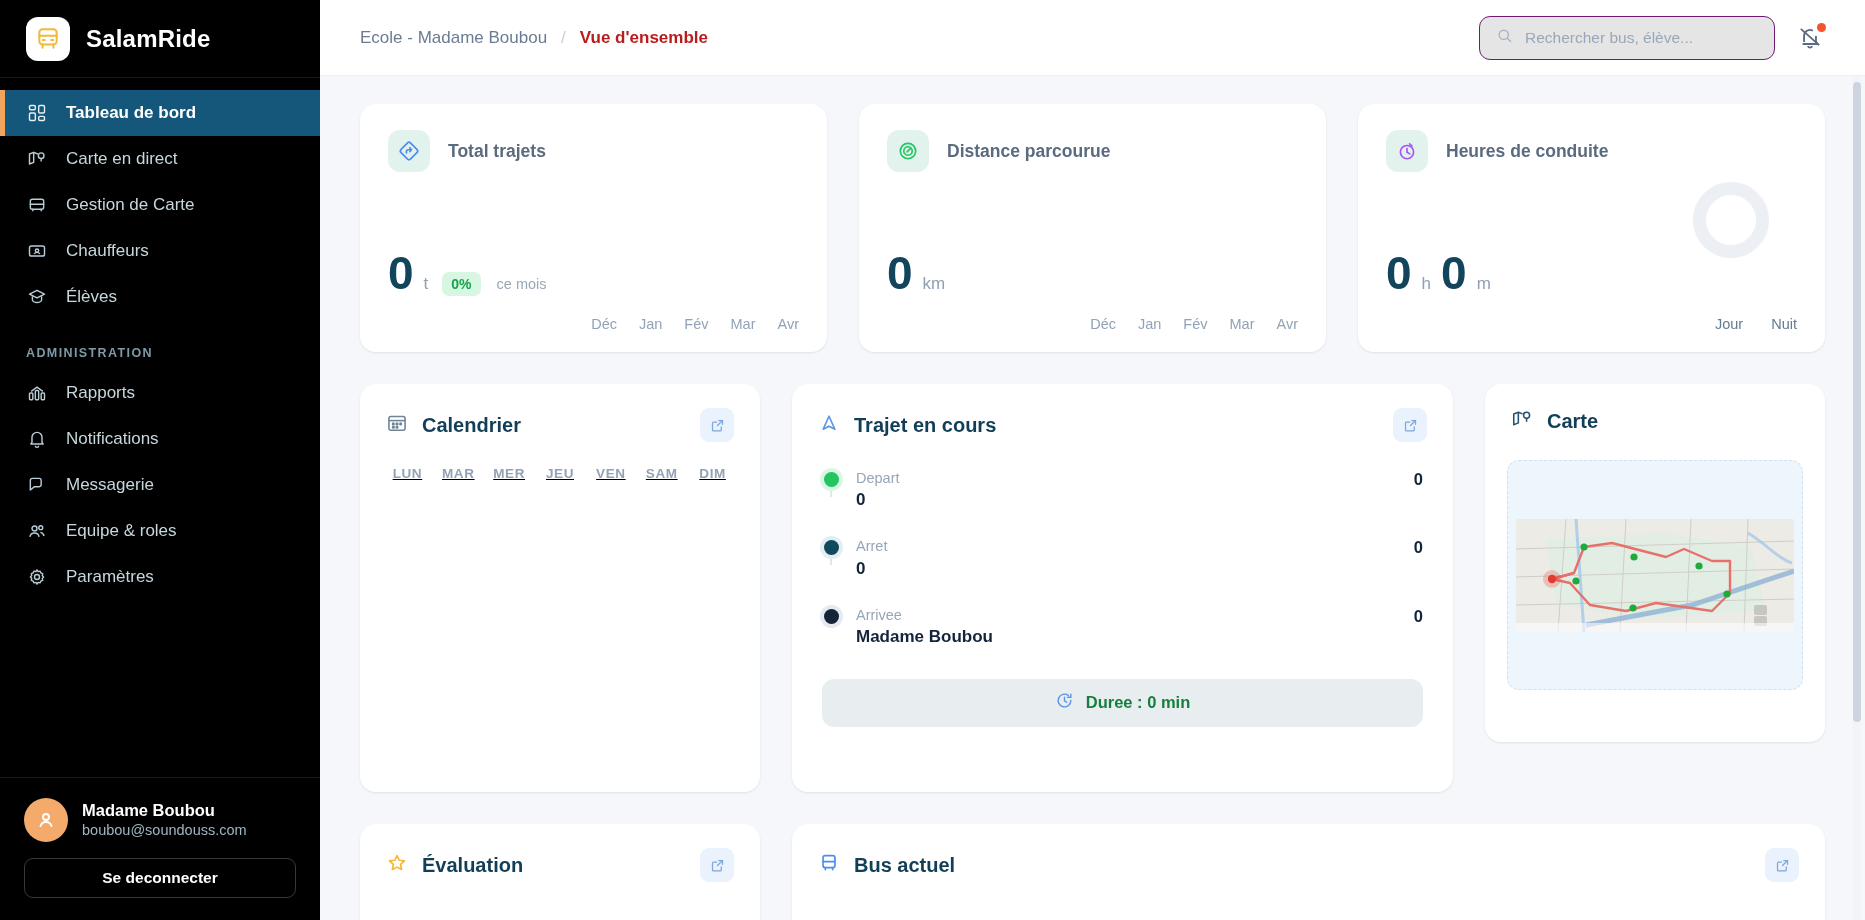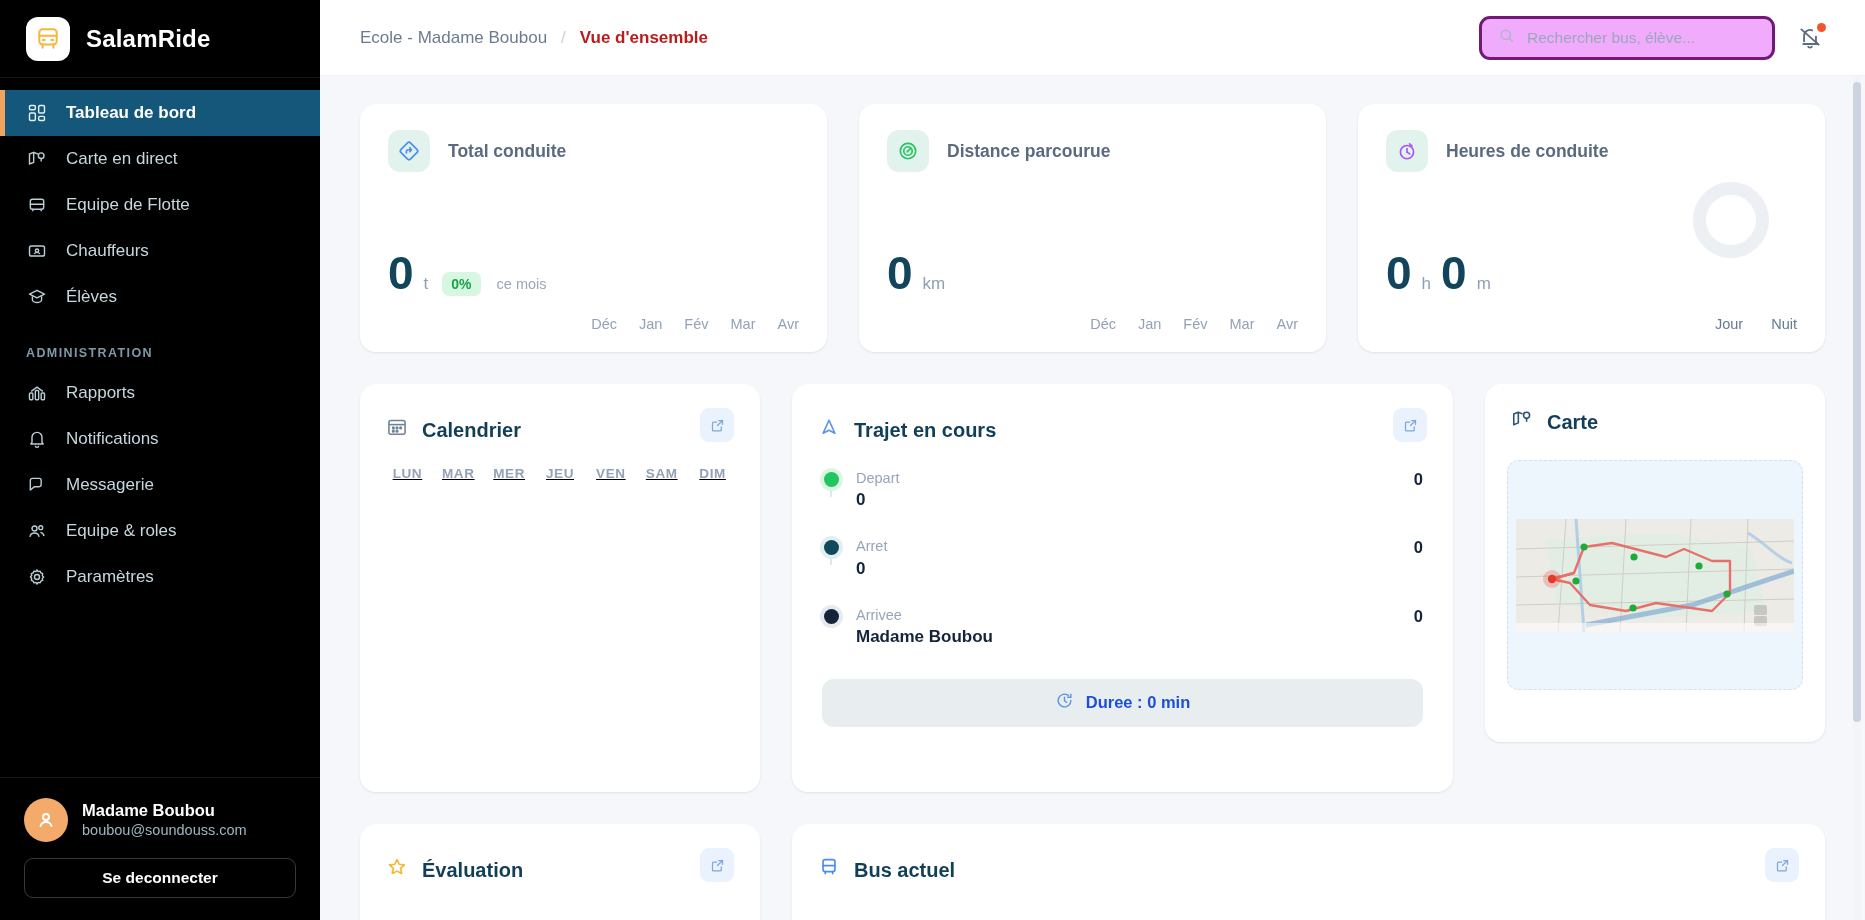--- a/index.html
+++ b/index.html
@@ -75,21 +75,21 @@
     padding: 0 40px 0 40px; gap: 36px;
     border-bottom: 1px solid #eef1f5;
   }
   .crumbs { display: flex; align-items: center; gap: 14px; font-size: 17px; }
   .crumb-parent { color: #6b7c92; }
   .crumb-sep { color: #c9d2dd; }
   .crumb-current { color: #b91c1c; font-weight: bold; }
   .top-right { margin-left: auto; display: flex; align-items: center; gap: 22px; }
   .search-box {
     width: 296px; height: 44px; border-radius: 11px;
-    background: #f0abfc; border: 3px solid #701a75;
+    background: #e5e5e5; border: 1px solid #701a75;
     display: flex; align-items: center; gap: 12px; padding: 0 16px;
   }
   .search-box input {
     border: none; background: transparent; outline: none;
     font-size: 15.5px; color: #44556b; width: 100%;
     font-family: "Liberation Sans", sans-serif;
   }
   .search-box input::placeholder { color: #9aa7b8; }
   .bell-wrap { position: relative; width: 28px; height: 28px; cursor: pointer; }
   .bell-dot {
@@ -127,21 +127,21 @@
     position: absolute; right: 56px; top: 78px;
     width: 76px; height: 76px; border-radius: 50%;
     border: 13px solid #eceff4;
   }
   .daynight { position: absolute; right: 28px; bottom: 20px; display: flex; gap: 28px; }
   .daynight span { font-size: 14.5px; color: #667a92; }
 
   
   .row2 { display: flex; gap: 32px; margin-top: 32px; }
   .card-head {
-    display: flex; align-items: flex-end; gap: 14px; padding: 24px 26px 0 26px;
+    display: flex; align-items: center; gap: 14px; padding: 24px 26px 0 26px;
   }
   .card-title { font-size: 20px; font-weight: bold; color: #123f58; }
   .ext-btn {
     margin-left: auto; width: 34px; height: 34px; border-radius: 9px;
     background: #eaf2fd; display: flex; align-items: center; justify-content: center;
     cursor: pointer; border: none;
   }
   .cal-card { width: 400px; flex: 0 0 400px; height: 408px; }
   .weekdays { display: flex; gap: 8px; padding: 24px 26px 0 26px; text-decoration: underline; }
   .weekdays span {
@@ -162,21 +162,21 @@
     width: 2px; background: #dfe6ee; transform: translateX(-50%); z-index: 1;
   }
   .tl-text { flex: 1 1 auto; }
   .tl-label { font-size: 14.5px; color: #97a5b8; line-height: 1.4; }
   .tl-value { font-size: 17px; font-weight: bold; color: #13243b; margin-top: 2px; }
   .tl-count { font-size: 16.5px; font-weight: bold; color: #13243b; padding-top: 2px; }
   .duration-bar {
     margin: 6px 30px 0 30px; height: 48px; border-radius: 12px;
     background: #e8eef0; display: flex; align-items: center; justify-content: center; gap: 12px;
   }
-  .duration-text { font-size: 16.5px; font-weight: bold; color: #1d4ed8; }
+  .duration-text { font-size: 16.5px; font-weight: bold; color: #15803d; }
 
   .map-card { width: 340px; flex: 0 0 340px; height: 358px; }
   .map-inner {
     margin: 26px 22px 0 22px; height: 230px; border-radius: 12px;
     background: #eef6fd; border: 1px dashed #cfe0f0;
     display: flex; align-items: center; justify-content: center;
     overflow: hidden;
   }
   .map-thumb {
     width: 278px; height: 113px; border-radius: 2px; overflow: hidden;
@@ -244,21 +244,21 @@
       </div>
 
       <div class="nav-item">
         <span class="ico">
           <svg width="20" height="20" viewBox="0 0 24 24" fill="none" stroke="#b9cdd6" stroke-width="1.7" stroke-linecap="round">
             <rect x="4" y="5" width="16" height="12" rx="2.4"></rect>
               <path d="M4 11h16"></path>
             <path d="M7 17v2M17 17v2"></path>
           </svg>
         </span>
-        <span>Equipe de Flotte</span>
+        <span>Gestion de Carte</span>
       </div>
 
       <div class="nav-item">
         <span class="ico">
           <svg width="20" height="20" viewBox="0 0 24 24" fill="none" stroke="#b9cdd6" stroke-width="1.7">
             <rect x="3" y="6" width="18" height="12" rx="2.2"></rect>
             <circle cx="12" cy="11.5" r="2"></circle>
               <path d="M8.6 15.6c.8-1.4 2-2 3.4-2s2.6.6 3.4 2"></path>
           </svg>
         </span>
@@ -387,21 +387,21 @@
 
         <div class="card stat-card">
           <div class="stat-head">
             <div class="stat-ico">
               <svg width="22" height="22" viewBox="0 0 24 24" fill="none" stroke="#4a8cf0" stroke-width="1.8" stroke-linecap="round" stroke-linejoin="round">
                 <rect x="4.6" y="4.6" width="14.8" height="14.8" rx="2.6" transform="rotate(45 12 12)"></rect>
                 <path d="M9.2 14.2v-1.6a2 2 0 012-2h3.2"></path>
                   <path d="M12.9 8.4l1.8 2.2-1.8 2.2"></path>
               </svg>
             </div>
-            <div class="stat-title">Total conduite</div>
+            <div class="stat-title">Total trajets</div>
           </div>
           <div class="stat-body">
             <span class="stat-num">0</span>
             <span class="stat-unit">t</span>
             <span class="badge-pct">0%</span>
             <span class="stat-sub">ce mois</span>
           </div>
           <div class="months">
             <span>Déc</span>
             <span>Jan</span>

